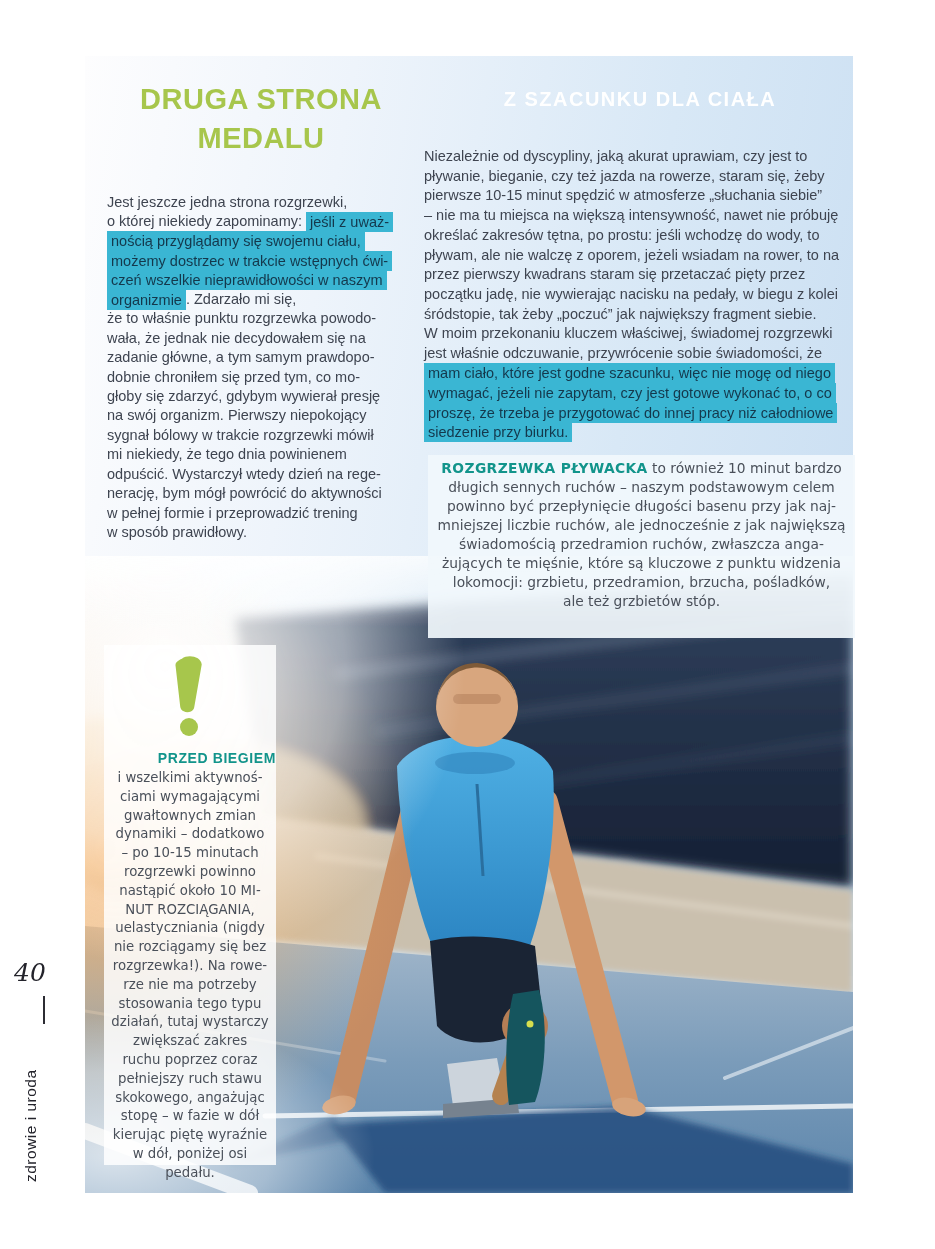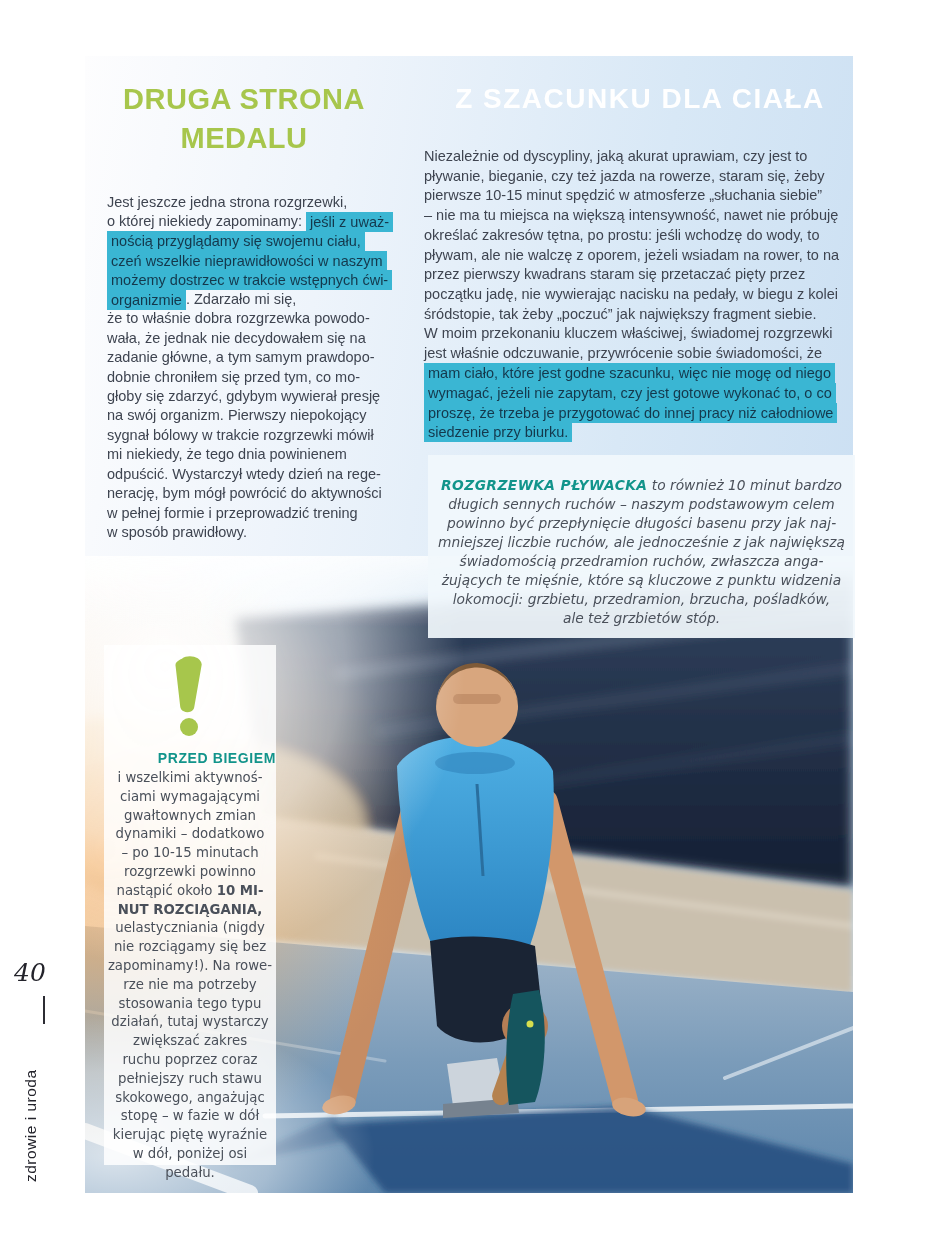--- a/index.html
+++ b/index.html
@@ -3,35 +3,35 @@
 <meta charset="utf-8">
 <style>
   html,body{margin:0;padding:0;background:#ffffff;}
   .page{position:relative;width:935px;height:1249px;background:#ffffff;overflow:hidden;
         font-family:"Liberation Sans",sans-serif;}
   .abs{position:absolute;}
   
   .content-bg{left:85px;top:56px;width:768px;height:1137px;
     background:linear-gradient(100deg,#fdfdfe 0%,#eef4fb 28%,#d8e8f6 62%,#c6dcf1 100%);}
   
-  .left-title{left:85px;top:80px;width:318px;text-align:center;color:#a7c64c;
+  .left-title{left:102px;top:80px;width:318px;text-align:center;color:#a7c64c;
     font-size:29px;line-height:39px;font-weight:800;letter-spacing:.5px;white-space:pre-line;}
   .right-title{left:425px;top:82px;width:430px;text-align:center;color:#ffffff;
-    font-size:28px;line-height:34px;font-weight:800;letter-spacing:1.5px;white-space:nowrap;}
+    font-size:20px;line-height:34px;font-weight:800;letter-spacing:1.5px;white-space:nowrap;}
   
   .article{color:#3e4450;font-size:14.5px;}
   .left-article{left:107px;top:193px;width:310px;line-height:19.4px;}
   .right-article{left:424px;top:147px;width:436px;line-height:19.7px;}
   .tline{white-space:nowrap;}
   .hl{background:#3ab6d3;color:#14384c;padding:1.5px 4px 2.5px 4px;}
-  .b{font-weight:bold;}
+  .b{font-weight:normal;}
   .lead{color:#12948b;font-weight:bold;letter-spacing:.4px;}
   
   .info-box{left:428px;top:455px;width:427px;height:183px;background:rgba(241,247,252,.93);
-    z-index:3;box-sizing:border-box;padding-top:21px;font-style:italic;}
+    z-index:3;box-sizing:border-box;padding-top:4px;}
   .info-box .tline{text-align:center;font-family:"DejaVu Sans",sans-serif;
     font-size:13.8px;line-height:19px;color:#4a505a;white-space:nowrap;}
   
   .photo{left:85px;top:556px;width:768px;height:637px;z-index:1;}
   .photo svg{display:block;}
   
   .note{left:104px;top:645px;width:172px;height:520px;background:rgba(255,255,255,.84);
     z-index:4;text-align:center;box-sizing:border-box;padding-top:10px;}
   .note-icon{display:inline-block;height:84px;}
   .note-title{color:#12948b;font-weight:bold;font-size:14px;letter-spacing:.6px;margin:7px 0 3px 0;text-align:right;}
@@ -157,24 +157,24 @@
       <rect x="0" y="0" width="768" height="70" fill="url(#topblend)"></rect>
     </svg>
   </div>
 
   <div class="abs left-title">DRUGA STRONA
 MEDALU</div>
   <div class="abs article left-article">
       <div class="tline"><span>Jest jeszcze jedna strona rozgrzewki,</span></div>
       <div class="tline"><span>o której niekiedy zapominamy: </span><span class="hl">jeśli z uważ-</span></div>
       <div class="tline"><span class="hl">nością przyglądamy się swojemu ciału,</span></div>
+      <div class="tline"><span class="hl">możemy dostrzec w trakcie wstępnych ćwi-</span></div>
       <div class="tline"><span class="hl">czeń wszelkie nieprawidłowości w naszym</span></div>
-      <div class="tline"><span class="hl">możemy dostrzec w trakcie wstępnych ćwi-</span></div>
       <div class="tline"><span class="hl">organizmie</span><span>. Zdarzało mi się,</span></div>
-      <div class="tline"><span>że to właśnie dobra rozgrzewka powodo-</span></div>
+      <div class="tline"><span>że to właśnie punktu rozgrzewka powodo-</span></div>
       <div class="tline"><span>wała, że jednak nie decydowałem się na</span></div>
       <div class="tline"><span>zadanie główne, a tym samym prawdopo-</span></div>
       <div class="tline"><span>dobnie chroniłem się przed tym, co mo-</span></div>
       <div class="tline"><span>głoby się zdarzyć, gdybym wywierał presję</span></div>
       <div class="tline"><span>na swój organizm. Pierwszy niepokojący</span></div>
       <div class="tline"><span>sygnał bólowy w trakcie rozgrzewki mówił</span></div>
       <div class="tline"><span>mi niekiedy, że tego dnia powinienem</span></div>
       <div class="tline"><span>odpuścić. Wystarczył wtedy dzień na rege-</span></div>
       <div class="tline"><span>nerację, bym mógł powrócić do aktywności</span></div>
       <div class="tline"><span>w pełnej formie i przeprowadzić trening</span></div>
@@ -225,21 +225,21 @@
         <div class="tline"><span>i wszelkimi aktywnoś-</span></div>
         <div class="tline"><span>ciami wymagającymi</span></div>
         <div class="tline"><span>gwałtownych zmian</span></div>
         <div class="tline"><span>dynamiki – dodatkowo</span></div>
         <div class="tline"><span>– po 10-15 minutach</span></div>
         <div class="tline"><span>rozgrzewki powinno</span></div>
         <div class="tline"><span>nastąpić około </span><span class="b">10 MI-</span></div>
         <div class="tline"><span class="b">NUT ROZCIĄGANIA,</span></div>
         <div class="tline"><span>uelastyczniania (nigdy</span></div>
         <div class="tline"><span>nie rozciągamy się bez</span></div>
-        <div class="tline"><span>zapominamy!). Na rowe-</span></div>
+        <div class="tline"><span>rozgrzewka!). Na rowe-</span></div>
         <div class="tline"><span>rze nie ma potrzeby</span></div>
         <div class="tline"><span>stosowania tego typu</span></div>
         <div class="tline"><span>działań, tutaj wystarczy</span></div>
         <div class="tline"><span>zwiększać zakres</span></div>
         <div class="tline"><span>ruchu poprzez coraz</span></div>
         <div class="tline"><span>pełniejszy ruch stawu</span></div>
         <div class="tline"><span>skokowego, angażując</span></div>
         <div class="tline"><span>stopę – w fazie w dół</span></div>
         <div class="tline"><span>kierując piętę wyraźnie</span></div>
         <div class="tline"><span>w dół, poniżej osi</span></div>

